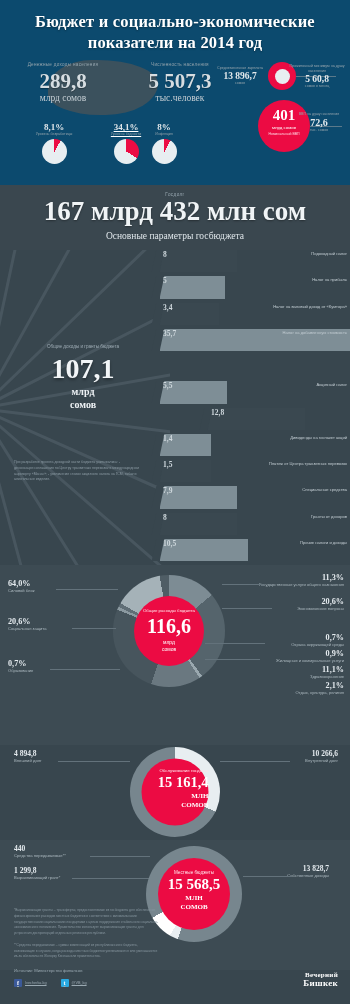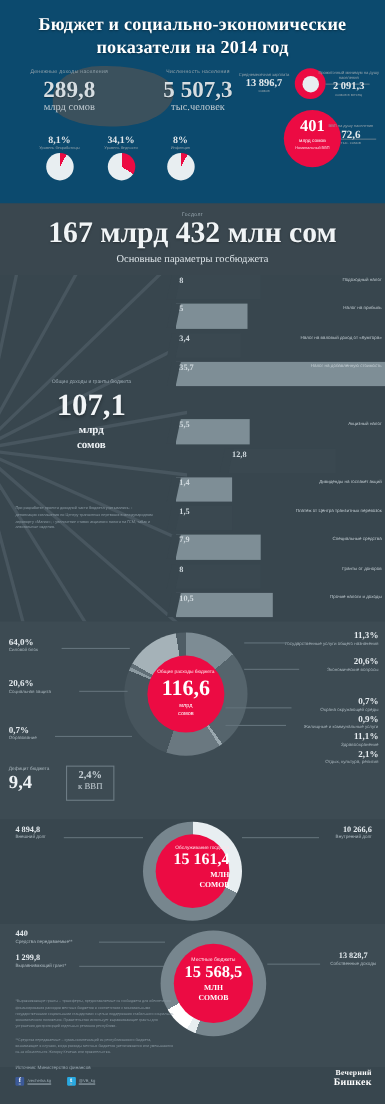--- a/index.html
+++ b/index.html
@@ -51,21 +51,21 @@
 
   
   .minipies { position:absolute; top:122px; left:0; width:180px; height:56px; }
   .minipie { position:absolute; text-align:center; width:56px; }
   .minipie .pct {
     font-family:"Liberation Serif", serif; font-weight:bold;
     font-size:9px; color:#dfe5e9;
   }
   .minipie .lbl { font-size:3.6px; color:#8fa0a9; line-height:1.4; margin-bottom:2px;}
   .minipie .disc { width:25px; height:25px; border-radius:50%; margin:0 auto; }
-  #mp0 { left:26px; } #mp1 { left:82px; } #mp2 { left:136px; }
+  #mp0 { left:26px; } #mp1 { left:98px;text-decoration:underline; } #mp2 { left:136px; }
 
   
   .gdp-wrap { position:absolute; right:0; top:60px; width:140px; height:120px; }
   .salary { position:absolute; left:2px; top:6px; width:56px; text-align:center;}
   .salary .cap { font-size:3.7px; color:#93a3ac; line-height:1.4; }
   .salary .val { font-family:"Liberation Serif", serif; font-weight:bold; font-size:9.5px; color:#e3e9ec; }
   .salary .u { font-size:3.6px; color:#8fa0a9; }
   .minwage { position:absolute; right:2px; top:4px; width:62px; text-align:center;}
   .minwage .cap { font-size:3.7px; color:#93a3ac; line-height:1.4; }
   .minwage .val { font-family:"Liberation Serif", serif; font-weight:bold; font-size:9.5px; color:#e3e9ec; }
@@ -276,21 +276,21 @@
         <div class="cap">Среднемесячная зарплата</div>
         <div class="val">13 896,7</div>
         <div class="u">сомов</div>
       </div>
       <div class="ring-red">
           <i></i>
         </div>
       <div class="connector" style="left:86px; top:16px; width:40px;"></div>
       <div class="minwage">
         <div class="cap">Прожиточный минимум на душу населения</div>
-        <div class="val">2 091,3</div>
+        <div class="val">5 60,8</div>
         <div class="u">сомов в месяц</div>
       </div>
 
       <div class="gdp-circle">
         <div class="n">401</div>
         <div class="u">млрд сомов</div>
         <div class="c">Номинальный ВВП</div>
       </div>
       <div class="connector" style="left:100px; top:66px; width:32px;"></div>
       <div class="gdppc">
@@ -455,28 +455,20 @@
     <div class="sidelbl lbl-right" style="top:100px;">
       <span class="p">11,1%</span>
       <span>Здравоохранение</span>
     </div>
 
     <div class="sidelbl lbl-right" style="top:116px;">
       <span class="p">2,1%</span>
       <span>Отдых, культура, религия</span>
     </div>
 
-    <div class="deficit">
-      <div class="cap">Дефицит бюджета</div>
-      <div class="n">9,4</div>
-      <div class="box">
-        <div class="v">2,4%</div>
-        <div class="g">к ВВП</div>
-      </div>
-    </div>
   </div>
 
   <div class="debt">
     <div class="debt-side" style="left:14px;">
       <span class="v">4 894,8</span>
       <span>Внешний долг</span>
     </div>
     <div class="leader" style="left:58px; top:16px; width:72px;"></div>
 
     <div class="debt-donut" id="debt-donut" style="background: conic-gradient(rgb(232, 238, 241) 0deg, rgb(232, 238, 241) 116.225deg, rgb(119, 134, 142) 116.225deg, rgb(119, 134, 142) 360deg);">
@@ -514,21 +506,21 @@
       <div class="local-hole">
         <div class="cap">Местные бюджеты</div>
         <div class="n">15 568,5</div>
         <div class="u">
           <span>МЛН</span><br>
           <span>СОМОВ</span>
         </div>
       </div>
     </div>
 
-    <div class="local-item" style="right:8px; top:24px; text-align:center;">
+    <div class="local-item" style="right:21px; top:24px; text-align:right;">
       <span class="v">13 828,7</span>
       <span>Собственные доходы</span>
     </div>
     <div class="leader" style="left:243px; top:36px; width:48px;"></div>
   </div>
 
   <div class="notes">
     <p>*Выравнивающие гранты – трансферты, предоставляемые из госбюджета для обеспечения финансирования расходов местных бюджетов в соответствии с минимальными государственными социальными стандартами с целью поддержания стабильного социально-экономического положения. Правительство использует выравнивающие гранты для устранения диспропорций отдельных регионов республики.</p>
     <p>**Средства передаваемые – суммы компенсаций из республиканского бюджета, возникающие в случаях, когда расходы местных бюджетов увеличиваются или уменьшаются из-за обязательств Жогорку Кенеша или правительства.</p>
   </div>

